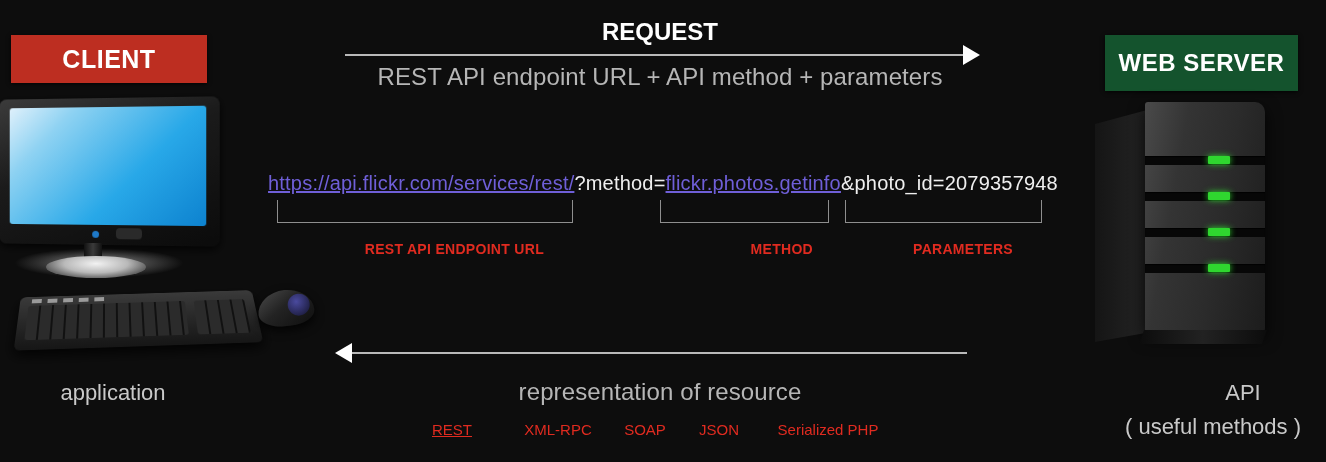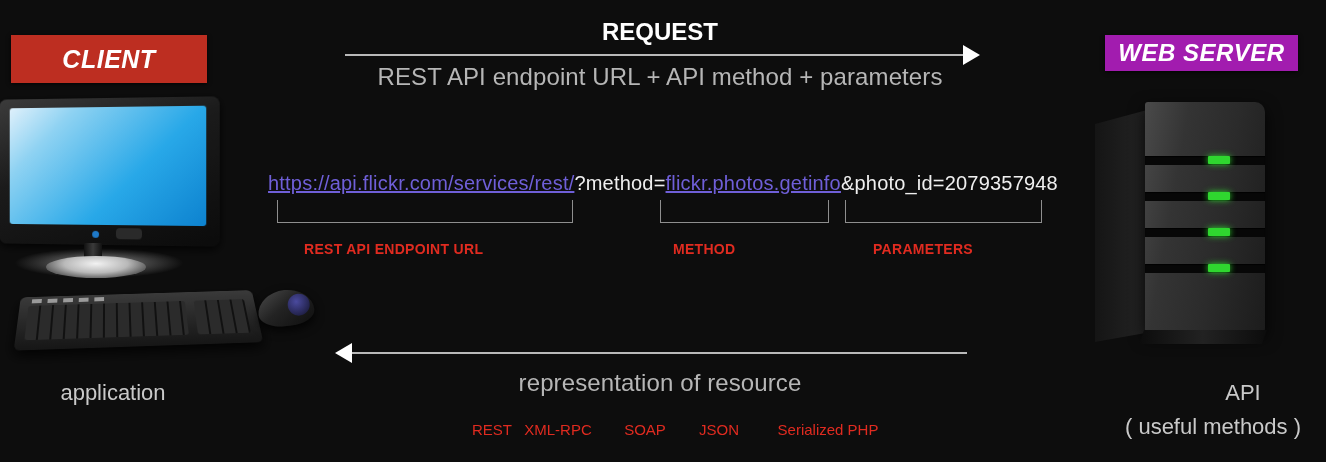--- a/index.html
+++ b/index.html
@@ -1,31 +1,31 @@
 <!DOCTYPE html>
 <html><head>
 <meta charset="utf-8">
 <style>
   html,body{margin:0;padding:0;background:#000;}
   body{width:1326px;height:462px;overflow:hidden;font-family:"Liberation Sans",sans-serif;}
   #stage{position:relative;width:1326px;height:462px;background:#0d0d0d;overflow:hidden;}
 
   
   .badge{position:absolute;display:flex;align-items:center;justify-content:center;
-         color:#fff;font-weight:bold;letter-spacing:.5px;box-shadow:0 1px 4px rgba(0,0,0,.8);font-style:italic;}
+         color:#fff;font-weight:bold;letter-spacing:.5px;box-shadow:0 1px 4px rgba(0,0,0,.8);}
   #client-badge{left:11px;top:35px;width:196px;height:48px;background:#bd2e21;font-size:25px;}
-  #server-badge{left:1105px;top:35px;width:193px;height:36px;background:#a21caf;font-size:24px;}
+  #server-badge{left:1105px;top:35px;width:193px;height:56px;background:#14532d;font-size:24px;}
 
   
   .hdr{position:absolute;color:#ffffff;font-weight:bold;font-size:24px;text-align:center;}
   #request-title{left:345px;top:18px;width:630px;}
   #response-title{left:335px;top:310px;width:630px;}
   .sub{position:absolute;color:#b6b6b6;font-size:24px;text-align:center;letter-spacing:.1px;}
   #request-sub{left:295px;top:63px;width:730px;}
-  #response-sub{left:295px;top:369px;width:730px;}
+  #response-sub{left:295px;top:378px;width:730px;}
   #example-title{position:absolute;left:470px;top:134px;width:400px;text-align:center;
                  color:#bdbdbd;font-weight:bold;font-size:23px;}
 
   
   .arrow-line{position:absolute;height:2px;background:#b9b9b9;}
   #request-arrow-line{left:345px;top:54px;width:622px;}
   #response-arrow-line{left:352px;top:352px;width:615px;}
   .arrow-head{position:absolute;width:0;height:0;}
   #request-arrow-head{left:963px;top:45px;border-top:10px solid transparent;
       border-bottom:10px solid transparent;border-left:17px solid #ffffff;}
@@ -36,21 +36,21 @@
   #url-line{position:absolute;left:0;top:172px;width:1326px;text-align:center;
             font-size:20px;white-space:nowrap;letter-spacing:.2px;}
   #url-line span{font-family:"Liberation Sans",sans-serif;}
   .u-purple{color:#6f5fd8;text-decoration:underline;}
   .u-white{color:#efefef;}
 
   
   .brk{position:absolute;height:22px;border:1px solid #8e8e8e;border-top:none;
        background:transparent;}
   
-  .redlbl{position:absolute;color:#e02b20;font-size:14px;font-weight:bold;text-align:left;
+  .redlbl{position:absolute;color:#e02b20;font-size:14px;font-weight:bold;text-align:right;
           letter-spacing:.3px;}
   .fmt{position:absolute;color:#e02b20;font-size:15px;text-align:center;}
 
   
   .cap{position:absolute;color:#c9c9c9;font-size:22px;text-align:center;}
   #app-caption{left:13px;top:380px;width:200px;}
   #api-caption{left:1143px;top:380px;width:200px;}
   #api-sub-caption{left:1113px;top:414px;width:200px;}
 
   
@@ -155,21 +155,21 @@
   <div class="brk" style="left:845px;top:200px;width:195px;"></div>
 
   <div class="redlbl" style="left:304px;top:241px;width:240px;">REST API ENDPOINT URL</div>
   <div class="redlbl" style="left:673px;top:241px;width:140px;">METHOD</div>
   <div class="redlbl" style="left:873px;top:241px;width:140px;">PARAMETERS</div>
 
   <div class="arrow-line" id="response-arrow-line"></div>
   <div class="arrow-head" id="response-arrow-head"></div>
   <div class="sub" id="response-sub">representation of resource</div>
 
-  <div class="fmt" style="left:444px;top:421px;width:96px;">REST</div>
+  <div class="fmt" style="left:404px;top:421px;width:96px;text-decoration:underline;">REST</div>
   <div class="fmt" style="left:503px;top:421px;width:110px;">XML-RPC</div>
   <div class="fmt" style="left:600px;top:421px;width:90px;">SOAP</div>
   <div class="fmt" style="left:676px;top:421px;width:86px;">JSON</div>
   <div class="fmt" style="left:758px;top:421px;width:140px;">Serialized PHP</div>
 
   <div class="badge" id="server-badge">
     <span>WEB SERVER</span>
   </div>
 
   <div id="server">

